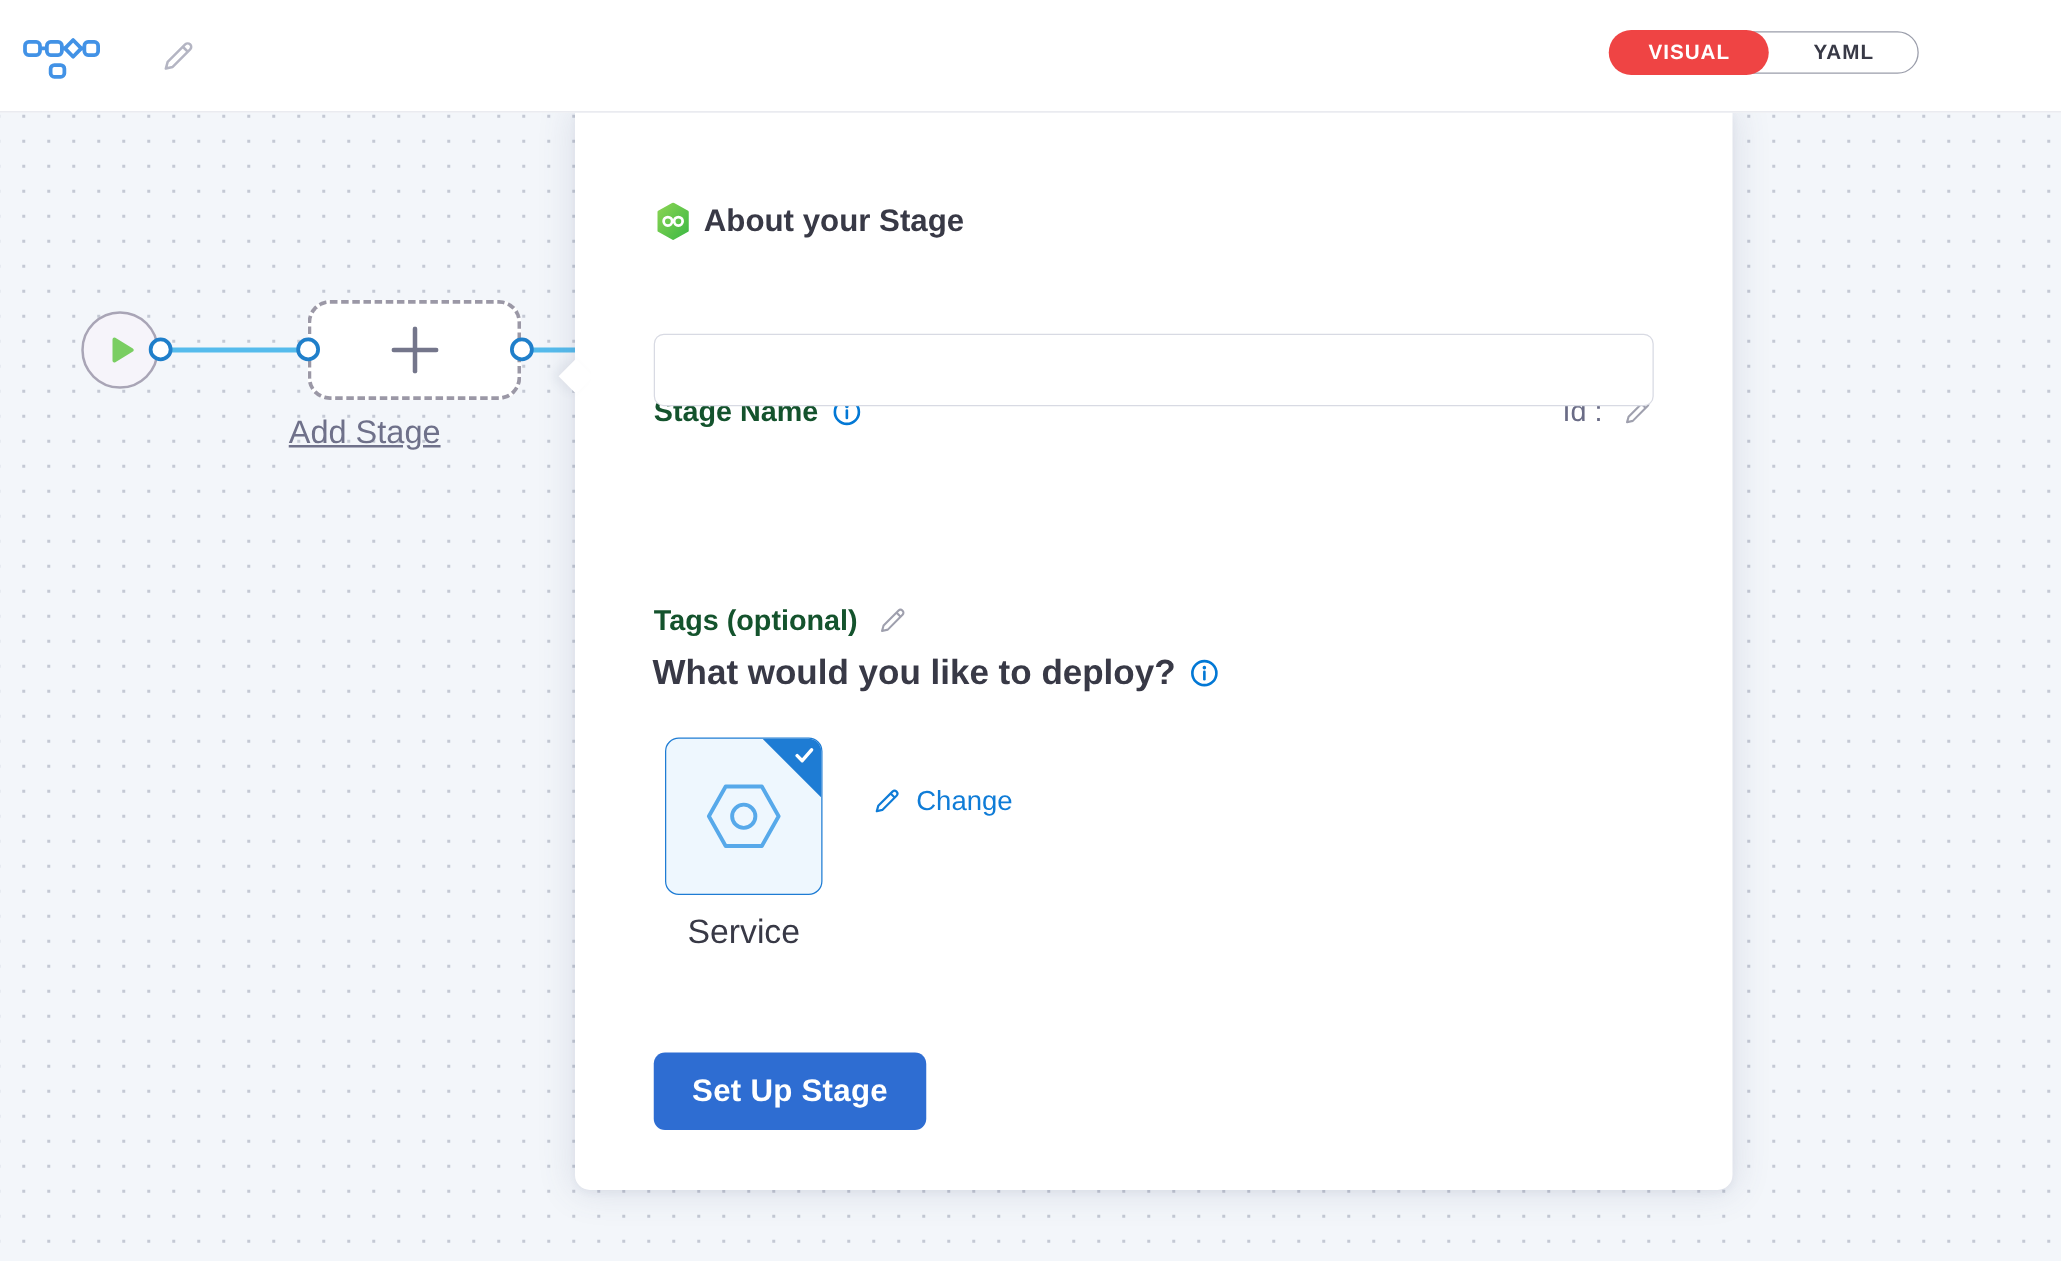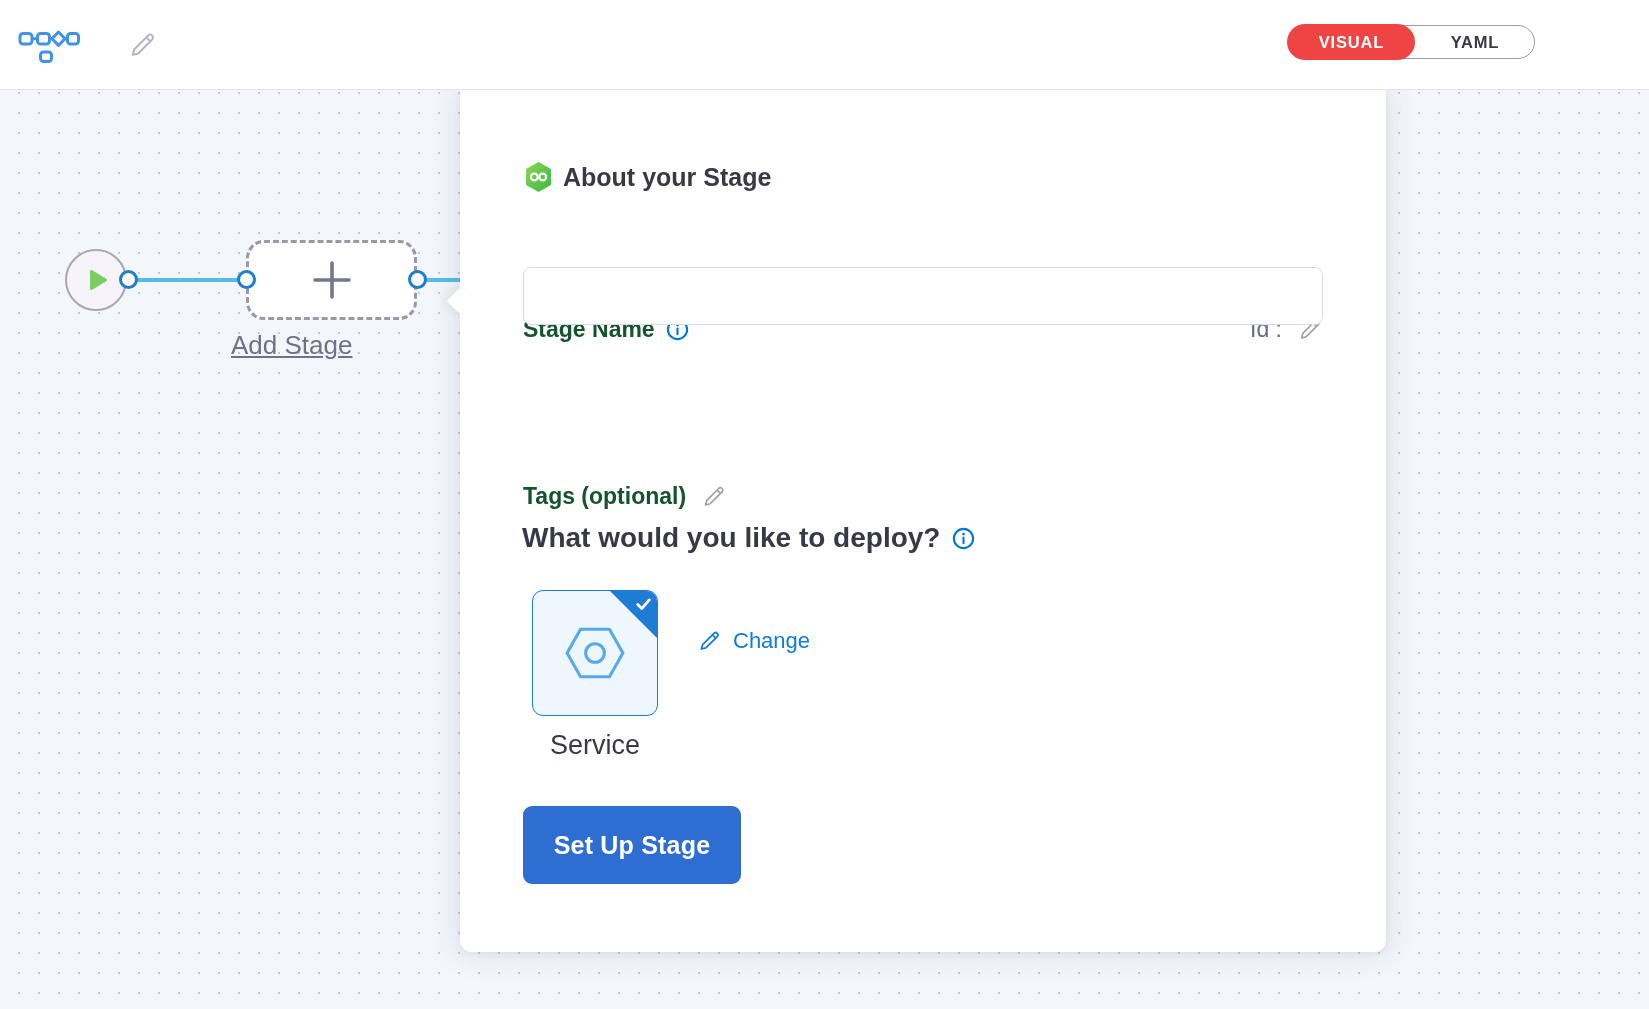--- a/index.html
+++ b/index.html
@@ -85,21 +85,21 @@
   .card-corner { position:absolute; top:0; right:0; width:47px; height:47px; background:#1e7cd4;
                  clip-path: polygon(0 0, 100% 0, 100% 100%); }
   .card-check { position:absolute; top:7px; right:6px; }
 
   .change-row { position:absolute; left:236px; top:538px; display:flex; align-items:center; cursor:pointer; }
   .change-label { margin-left:11px; font-size:22px; font-weight:500; color:#0f7cd7; }
 
   .service-label { position:absolute; left:85px; top:640px; width:100px; text-align:center;
                    font-size:27px; color:#383946; }
 
-  .setup-btn { position:absolute; left:63px; top:716px; width:218px; height:78px; background:#2e6dd2;
+  .setup-btn { position:absolute; left:63px; top:752px; width:218px; height:62px; background:#2e6dd2;
                border:none; border-radius:9px; color:#ffffff; font-size:25px; font-weight:700;
                font-family:inherit; letter-spacing:0.2px; cursor:pointer; }
 </style>
 </head>
 <body>
 
 <div id="app">
 
   <div class="header">
     <div class="title-group">

